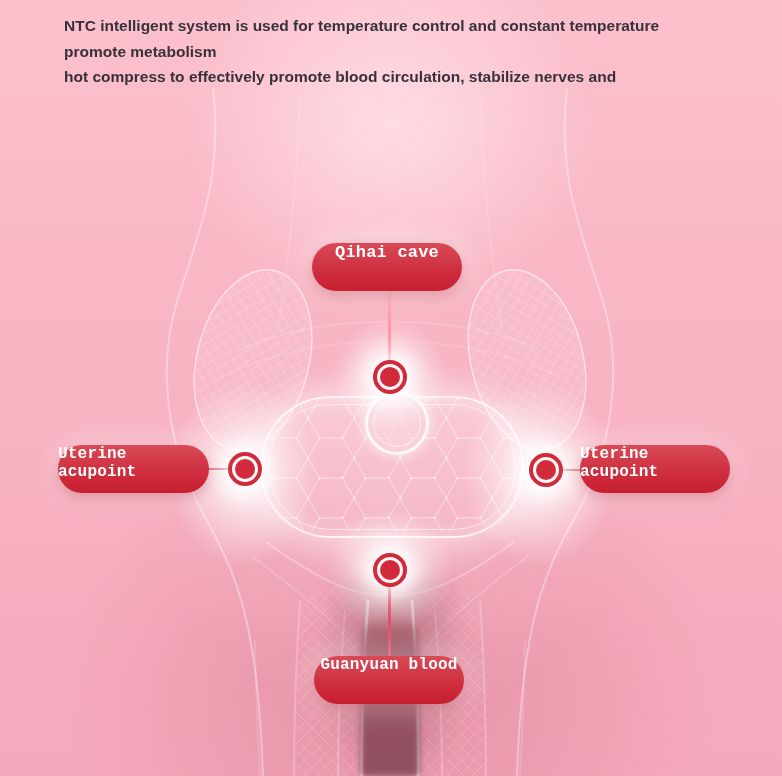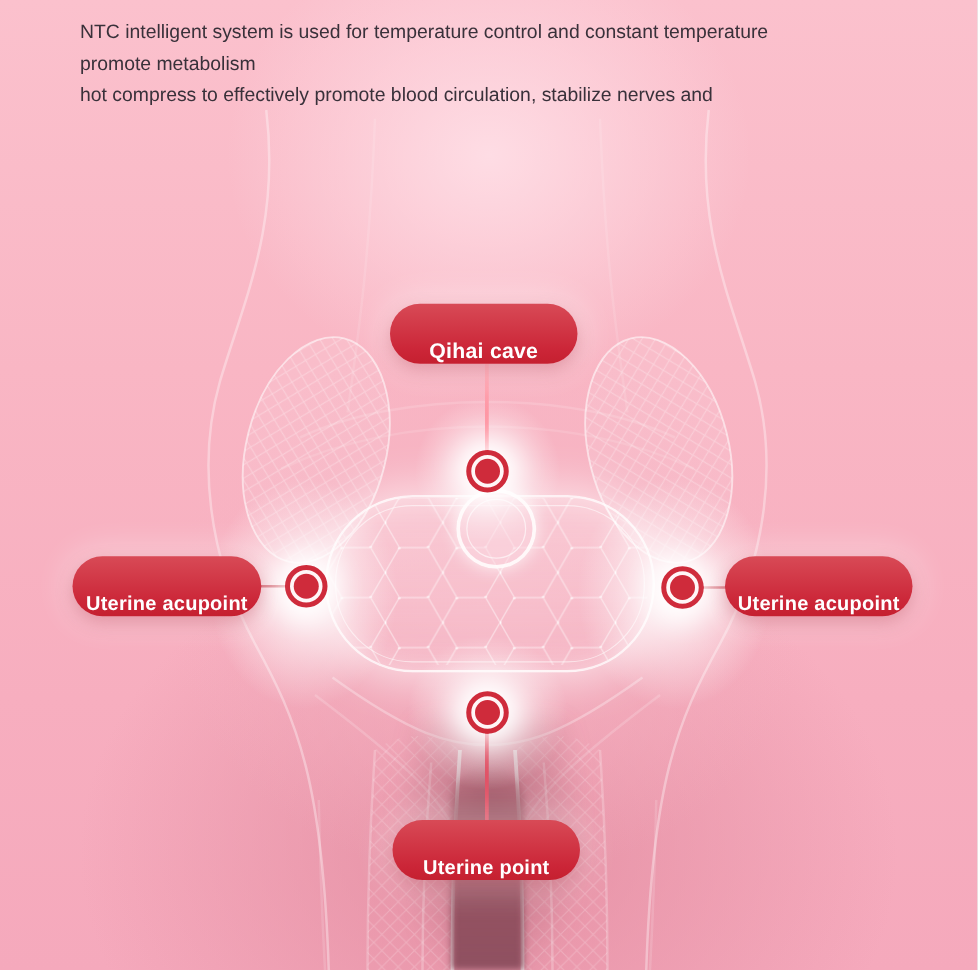--- a/index.html
+++ b/index.html
@@ -60,29 +60,29 @@
   .marker::after{content:'';position:absolute;inset:3px;background:#cf2b3b;border-radius:50%;}
   .marker-top   {left:373px;top:360px;}
   .marker-left  {left:228px;top:452px;}
   .marker-right {left:529px;top:453px;}
   .marker-bottom{left:373px;top:553px;}
 
   
   .pill{position:absolute;height:48px;border-radius:25px;z-index:7;
     background:linear-gradient(180deg,#d84a56 0%,#cb2537 78%,#c52030 100%);
     color:#ffffff;font-weight:bold;font-size:16px;letter-spacing:0.2px;
-    display:flex;align-items:flex-end;justify-content:center;
-    box-shadow:0 5px 14px rgba(170,35,55,0.30), 0 0 26px 5px rgba(255,255,255,0.40);}
+    display:flex;align-items:flex-start;justify-content:center;
+    box-shadow:0 5px 14px rgba(170,35,55,0.30), 0 0 26px 5px rgba(255,255,255,0.40);font-family:Liberation Mono, monospace;}
   .pill-top   {left:312px;top:243px;width:150px;font-size:17px;}
   .pill-left  {left:58px; top:445px;width:151px;}
   .pill-right {left:580px;top:445px;width:150px;}
   .pill-bottom{left:314px;top:656px;width:150px;}
 
   
-  .description{left:64px;top:13px;z-index:8;color:#39313a;font-size:15.5px;line-height:25.5px;font-weight:400;}
+  .description{left:64px;top:13px;z-index:8;color:#39313a;font-size:15.5px;line-height:25.5px;font-weight:700;}
 </style>
 </head>
 <body>
 
 <div id="stage">
 
   <svg class="abs body-svg" width="782" height="776" viewBox="0 0 782 776">
     <defs>
       <pattern id="mesh" width="13" height="13" patternUnits="userSpaceOnUse">
         <path d="M0 0 L13 13 M13 0 L0 13" stroke="rgba(255,255,255,0.30)" stroke-width="0.8" fill="none"></path>
@@ -160,21 +160,21 @@
   <div class="pill pill-top">
     <span>Qihai cave</span>
   </div>
   <div class="pill pill-left">
     <span>Uterine acupoint</span>
   </div>
   <div class="pill pill-right">
     <span>Uterine acupoint</span>
   </div>
   <div class="pill pill-bottom">
-    <span>Uterine point</span>
+    <span>Guanyuan blood</span>
   </div>
 
   <div class="abs description">
     <div>NTC intelligent system is used for temperature control and constant temperature</div>
     <div>promote metabolism</div>
     <div>hot compress to effectively promote blood circulation, stabilize nerves and</div>
   </div>
 
 </div>
 

